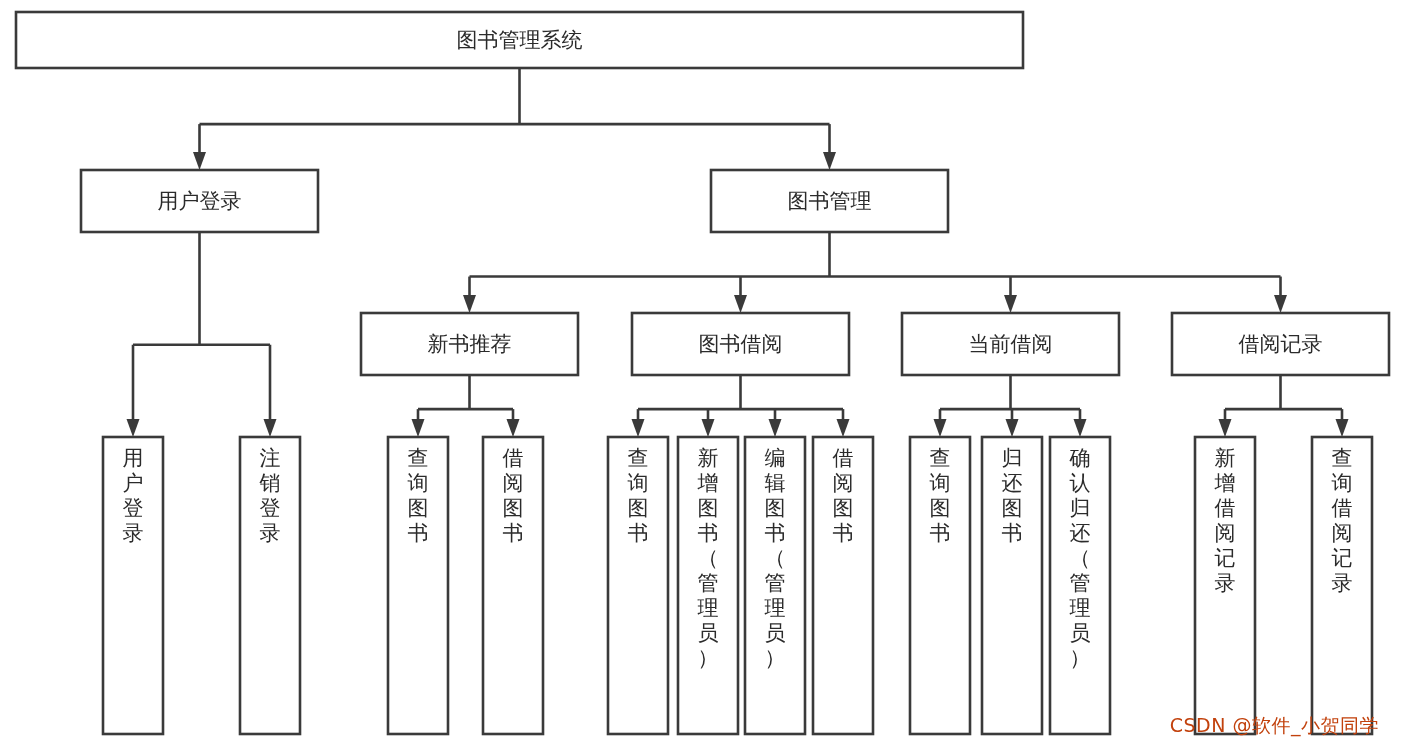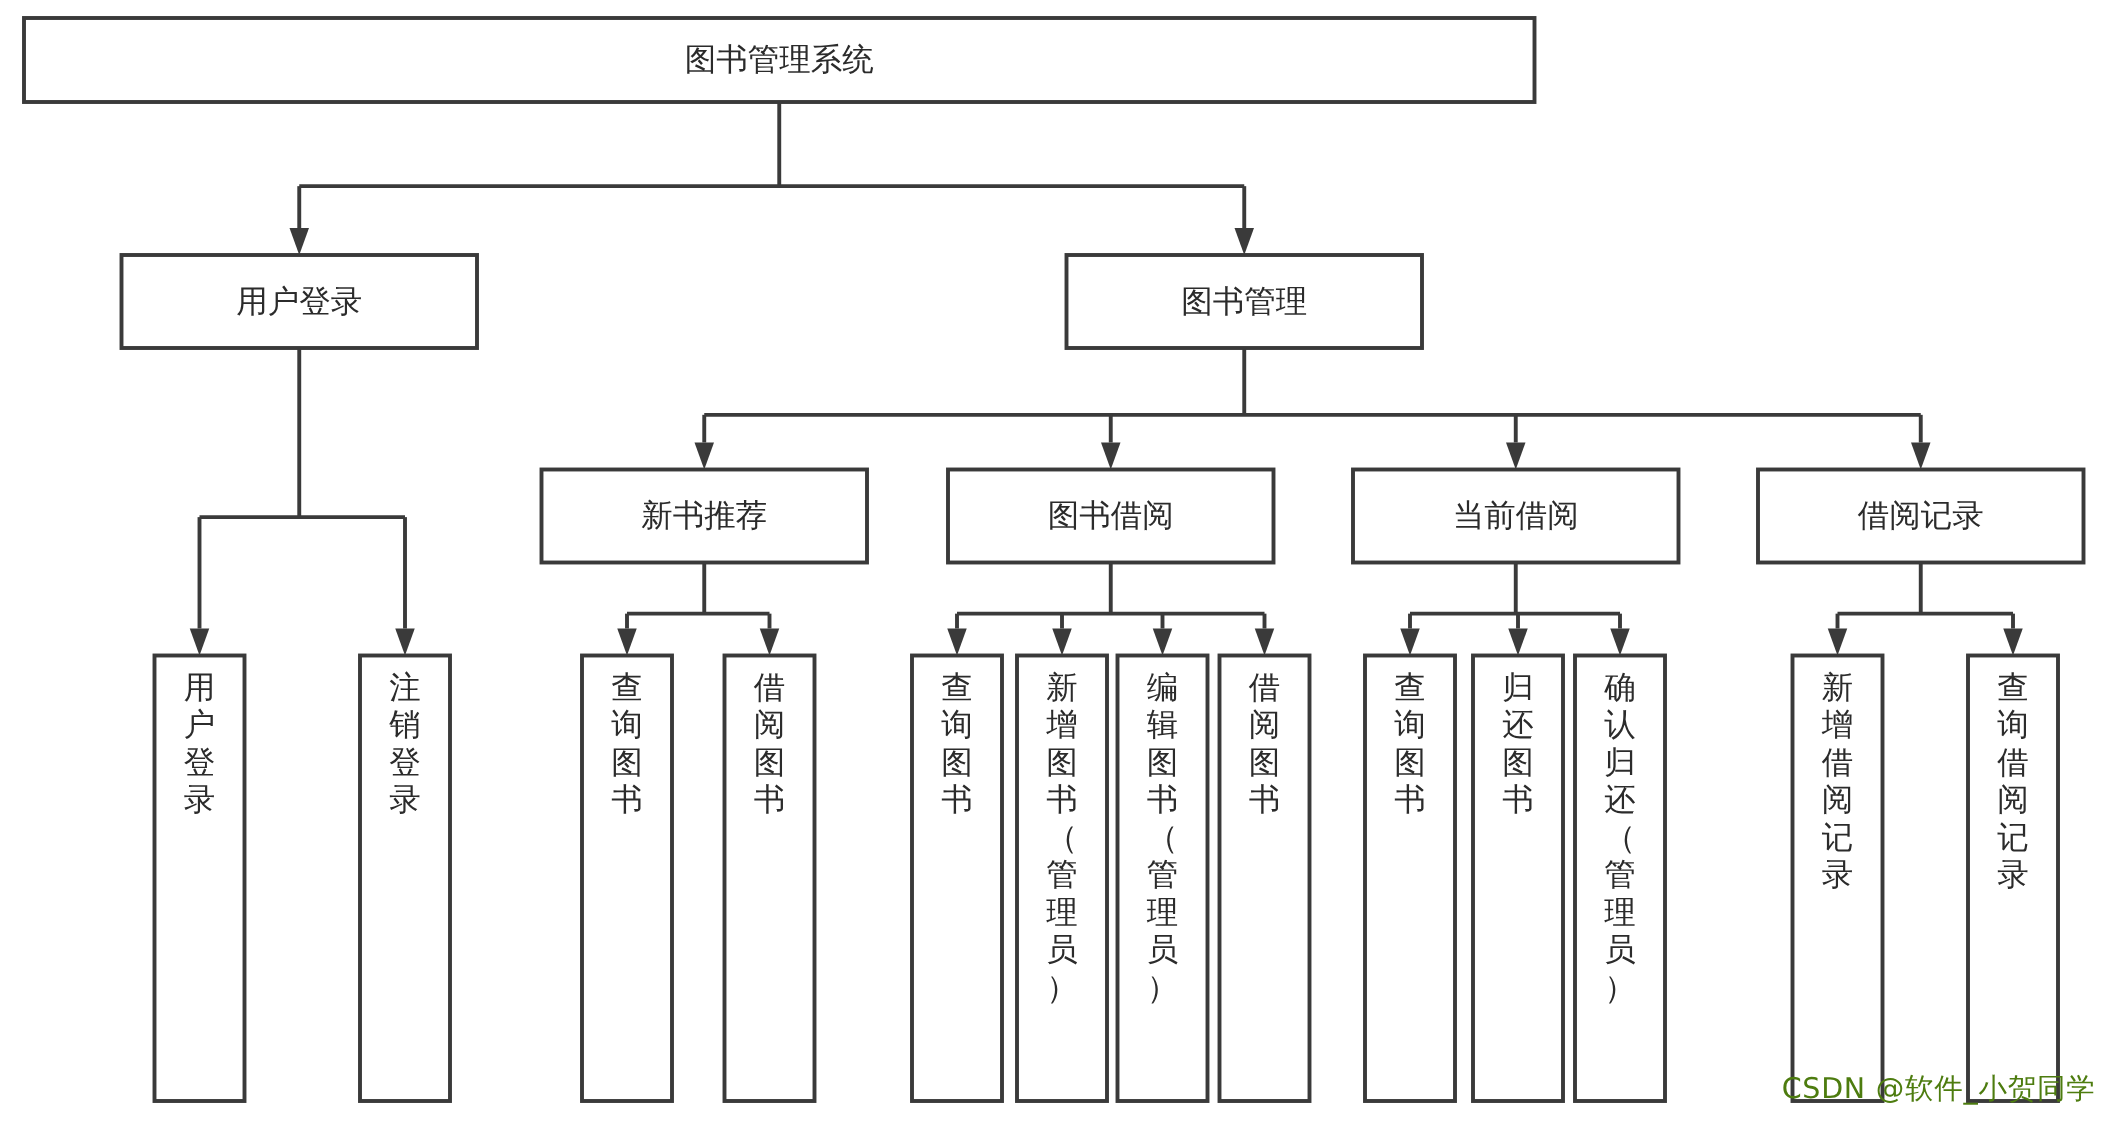--- a/index.html
+++ b/index.html
@@ -51,23 +51,23 @@
     dominant-baseline: middle;
   }
   .node-label-v {
     fill: #2b2b2b;
     font-family: "DejaVu Sans", "Liberation Sans", sans-serif;
     font-size: 21px;
     text-anchor: middle;
   }
   .watermark {
     position: absolute;
-    right: 8px;
+    right: 26px;
     bottom: 8px;
-    color: #4d7c0f;
+    color: #c2410c;
     font-family: "DejaVu Sans", "Liberation Sans", sans-serif;
     font-size: 19px;
     letter-spacing: 0.5px;
     white-space: nowrap;
     user-select: none;
   }
 </style>
 </head>
 <body>
 

